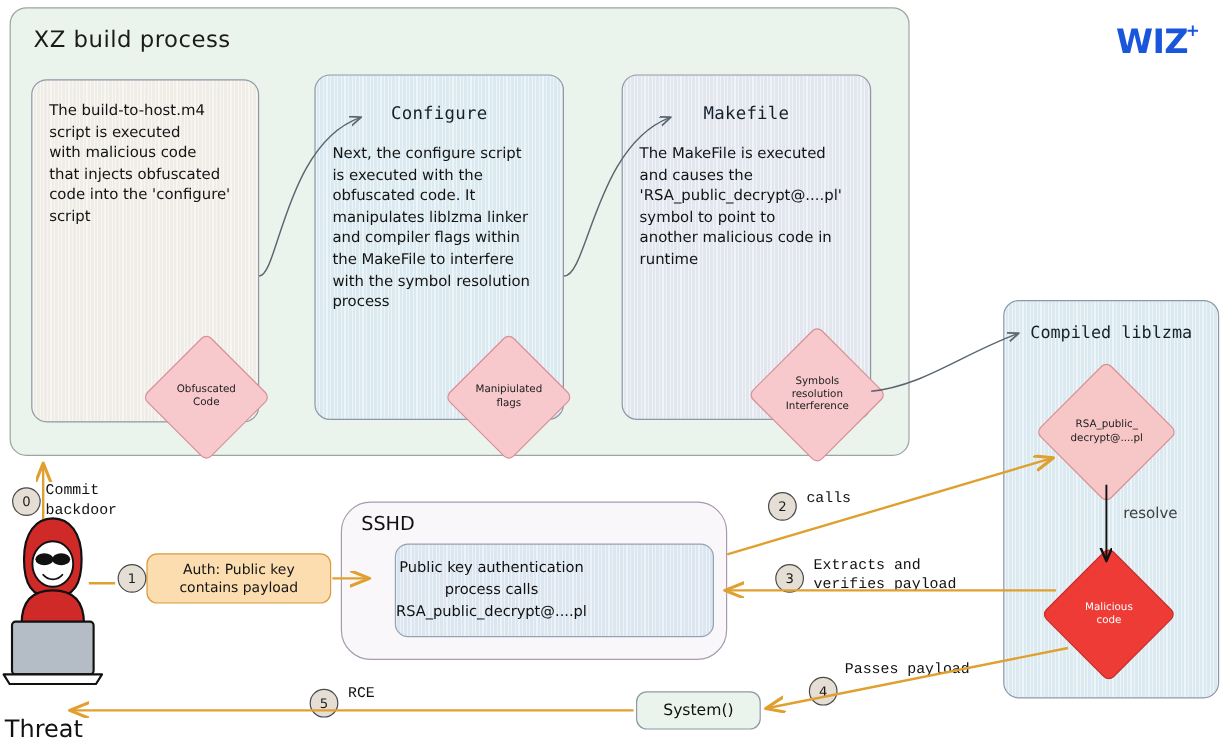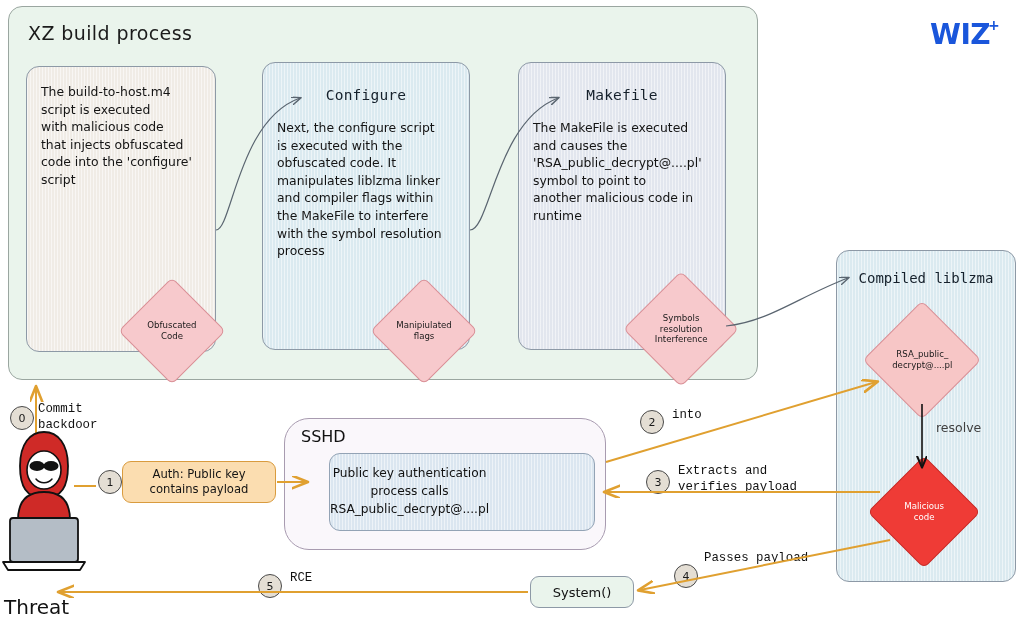--- a/index.html
+++ b/index.html
@@ -333,21 +333,21 @@
   <div class="abs actor-label">Threat
 actor</div>
 
   <div class="abs badge b0">0</div>
   <div class="abs step-label l0">Commit
 backdoor</div>
 
   <div class="abs badge b1">1</div>
 
   <div class="abs badge b2">2</div>
-  <div class="abs step-label l2">into</div>
+  <div class="abs step-label l2">calls</div>
 
   <div class="abs badge b3">3</div>
   <div class="abs step-label l3">Extracts and
 verifies payload</div>
 
   <div class="abs badge b4">4</div>
   <div class="abs step-label l4">Passes payload</div>
 
   <div class="abs badge b5">5</div>
   <div class="abs step-label l5">RCE</div>

